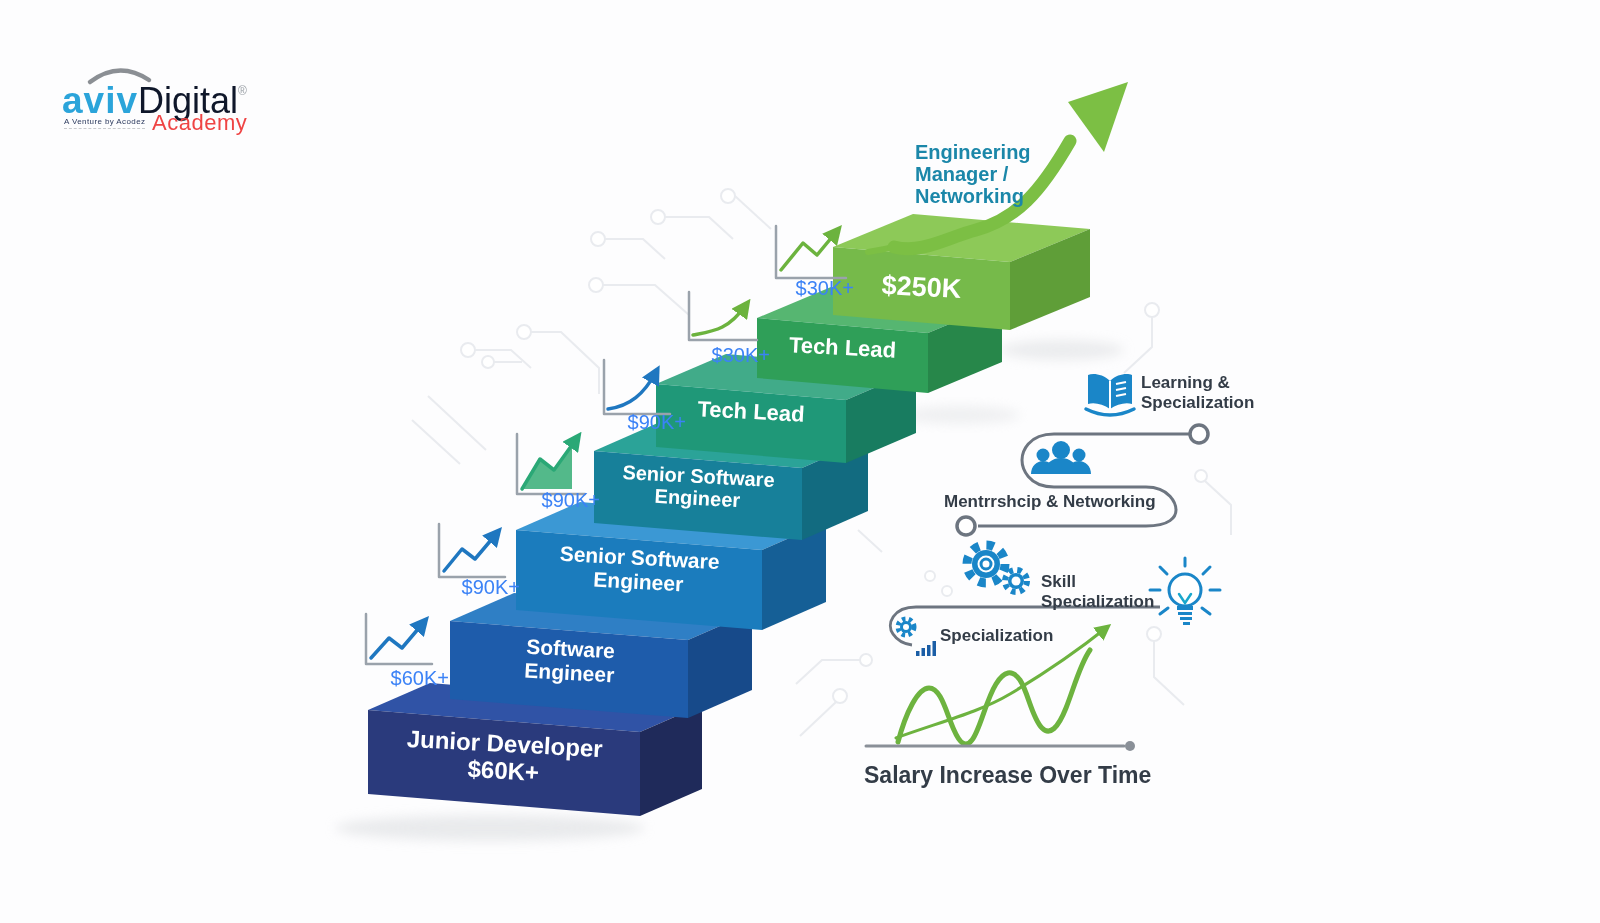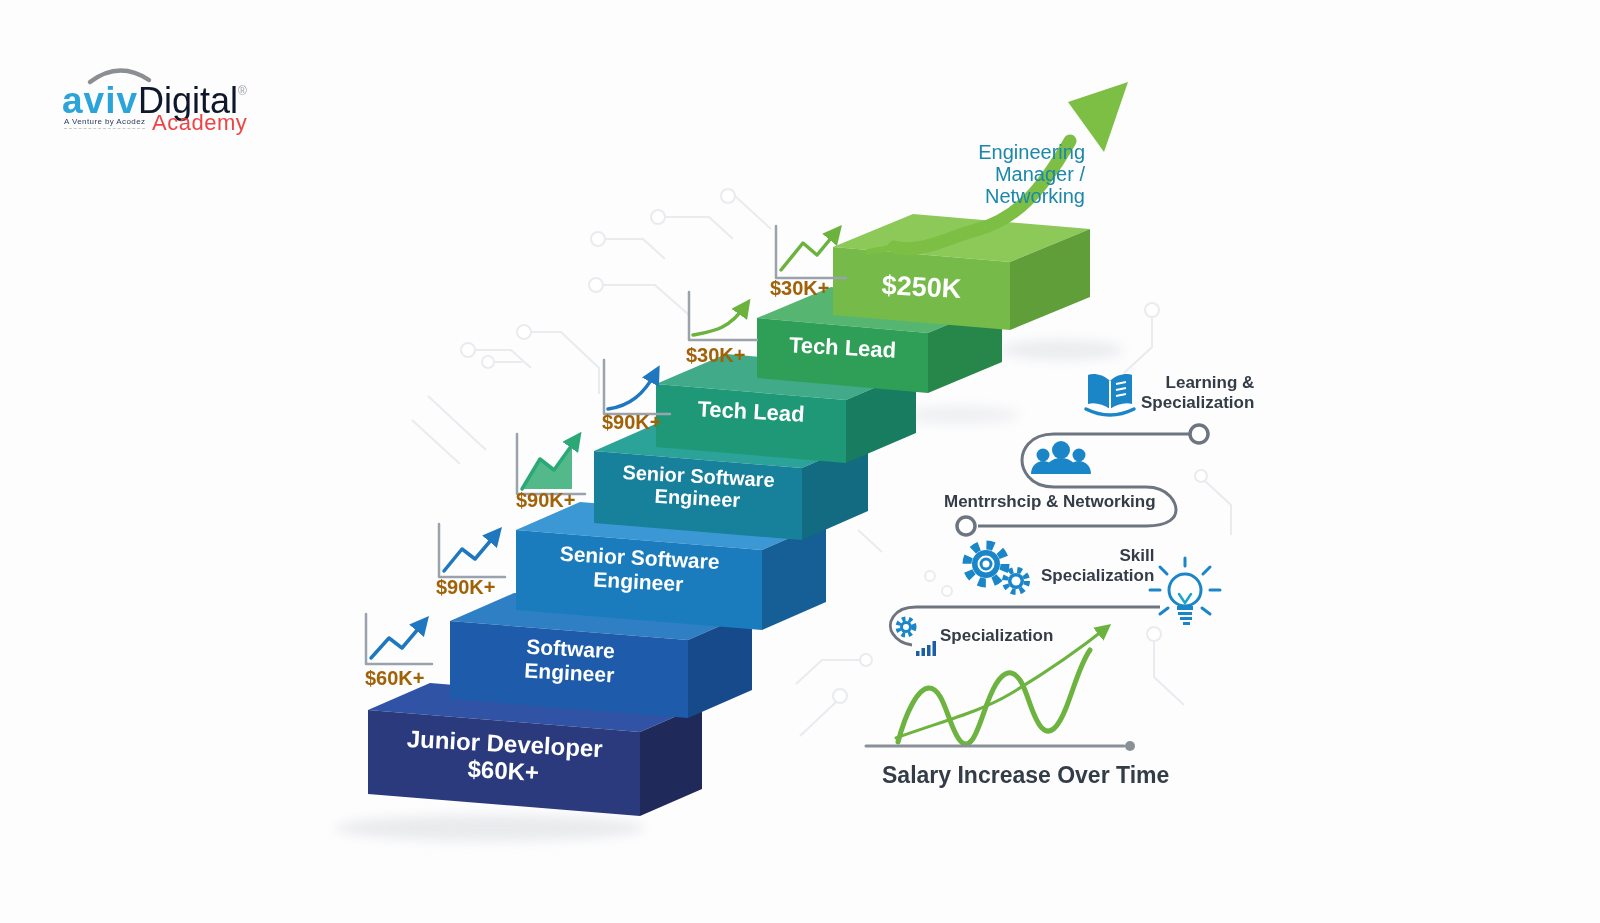--- a/index.html
+++ b/index.html
@@ -18,32 +18,32 @@
   
   .step-label{color:#ffffff;font-weight:700;text-align:center;line-height:1.12;transform:rotate(3deg);}
   .sl1{left:368px;top:731px;width:272px;font-size:24px;}
   .sl2{left:452px;top:637px;width:236px;font-size:21px;}
   .sl3{left:516px;top:546px;width:246px;font-size:21px;}
   .sl4{left:594px;top:465px;width:208px;font-size:20px;}
   .sl5{left:656px;top:400px;width:190px;font-size:22px;}
   .sl6{left:757px;top:336px;width:171px;font-size:22px;}
   .sl7{left:833px;top:272px;width:177px;font-size:27px;}
   
-  .chart-label{width:84px;text-align:left;font-size:20px;font-weight:700;color:#a16207;}
+  .chart-label{width:84px;text-align:right;font-size:20px;font-weight:400;color:#3b82f6;}
   .cl1{left:365px;top:667px;} .cl2{left:436px;top:576px;} .cl3{left:516px;top:489px;}
   .cl4{left:602px;top:411px;} .cl5{left:686px;top:344px;} .cl6{left:770px;top:277px;}
   
-  .peak-label{left:915px;top:141px;width:170px;text-align:right;color:#1b87a9;
-              font-size:20px;font-weight:400;line-height:22px;}
-  .factor{color:#333c47;font-weight:700;font-size:17px;line-height:20px;white-space:nowrap;text-align:right;}
+  .peak-label{left:915px;top:141px;width:170px;text-align:left;color:#1b87a9;
+              font-size:20px;font-weight:700;line-height:22px;}
+  .factor{color:#333c47;font-weight:700;font-size:17px;line-height:20px;white-space:nowrap;}
   .f-learning{left:1141px;top:373px;}
   .f-mentorship{left:944px;top:492px;}
-  .f-skill{left:1041px;top:546px;}
+  .f-skill{left:1041px;top:572px;}
   .f-special{left:940px;top:626px;}
-  .timeline-title{left:864px;top:762px;font-size:23px;font-weight:700;color:#333c47;white-space:nowrap;margin-left:18px;}
+  .timeline-title{left:864px;top:762px;font-size:23px;font-weight:700;color:#333c47;white-space:nowrap;}
 </style>
 </head>
 <body>
 
 <div id="canvas">
 
 <svg width="1600" height="923" viewBox="0 0 1600 923">
   <defs>
     <marker id="ab" viewBox="0 0 10 10" refX="6" refY="5" markerWidth="5.5" markerHeight="5.5" orient="auto-start-reverse">
           <path d="M0,0 L10,5 L0,10 z" fill="#1f77c0"></path>

